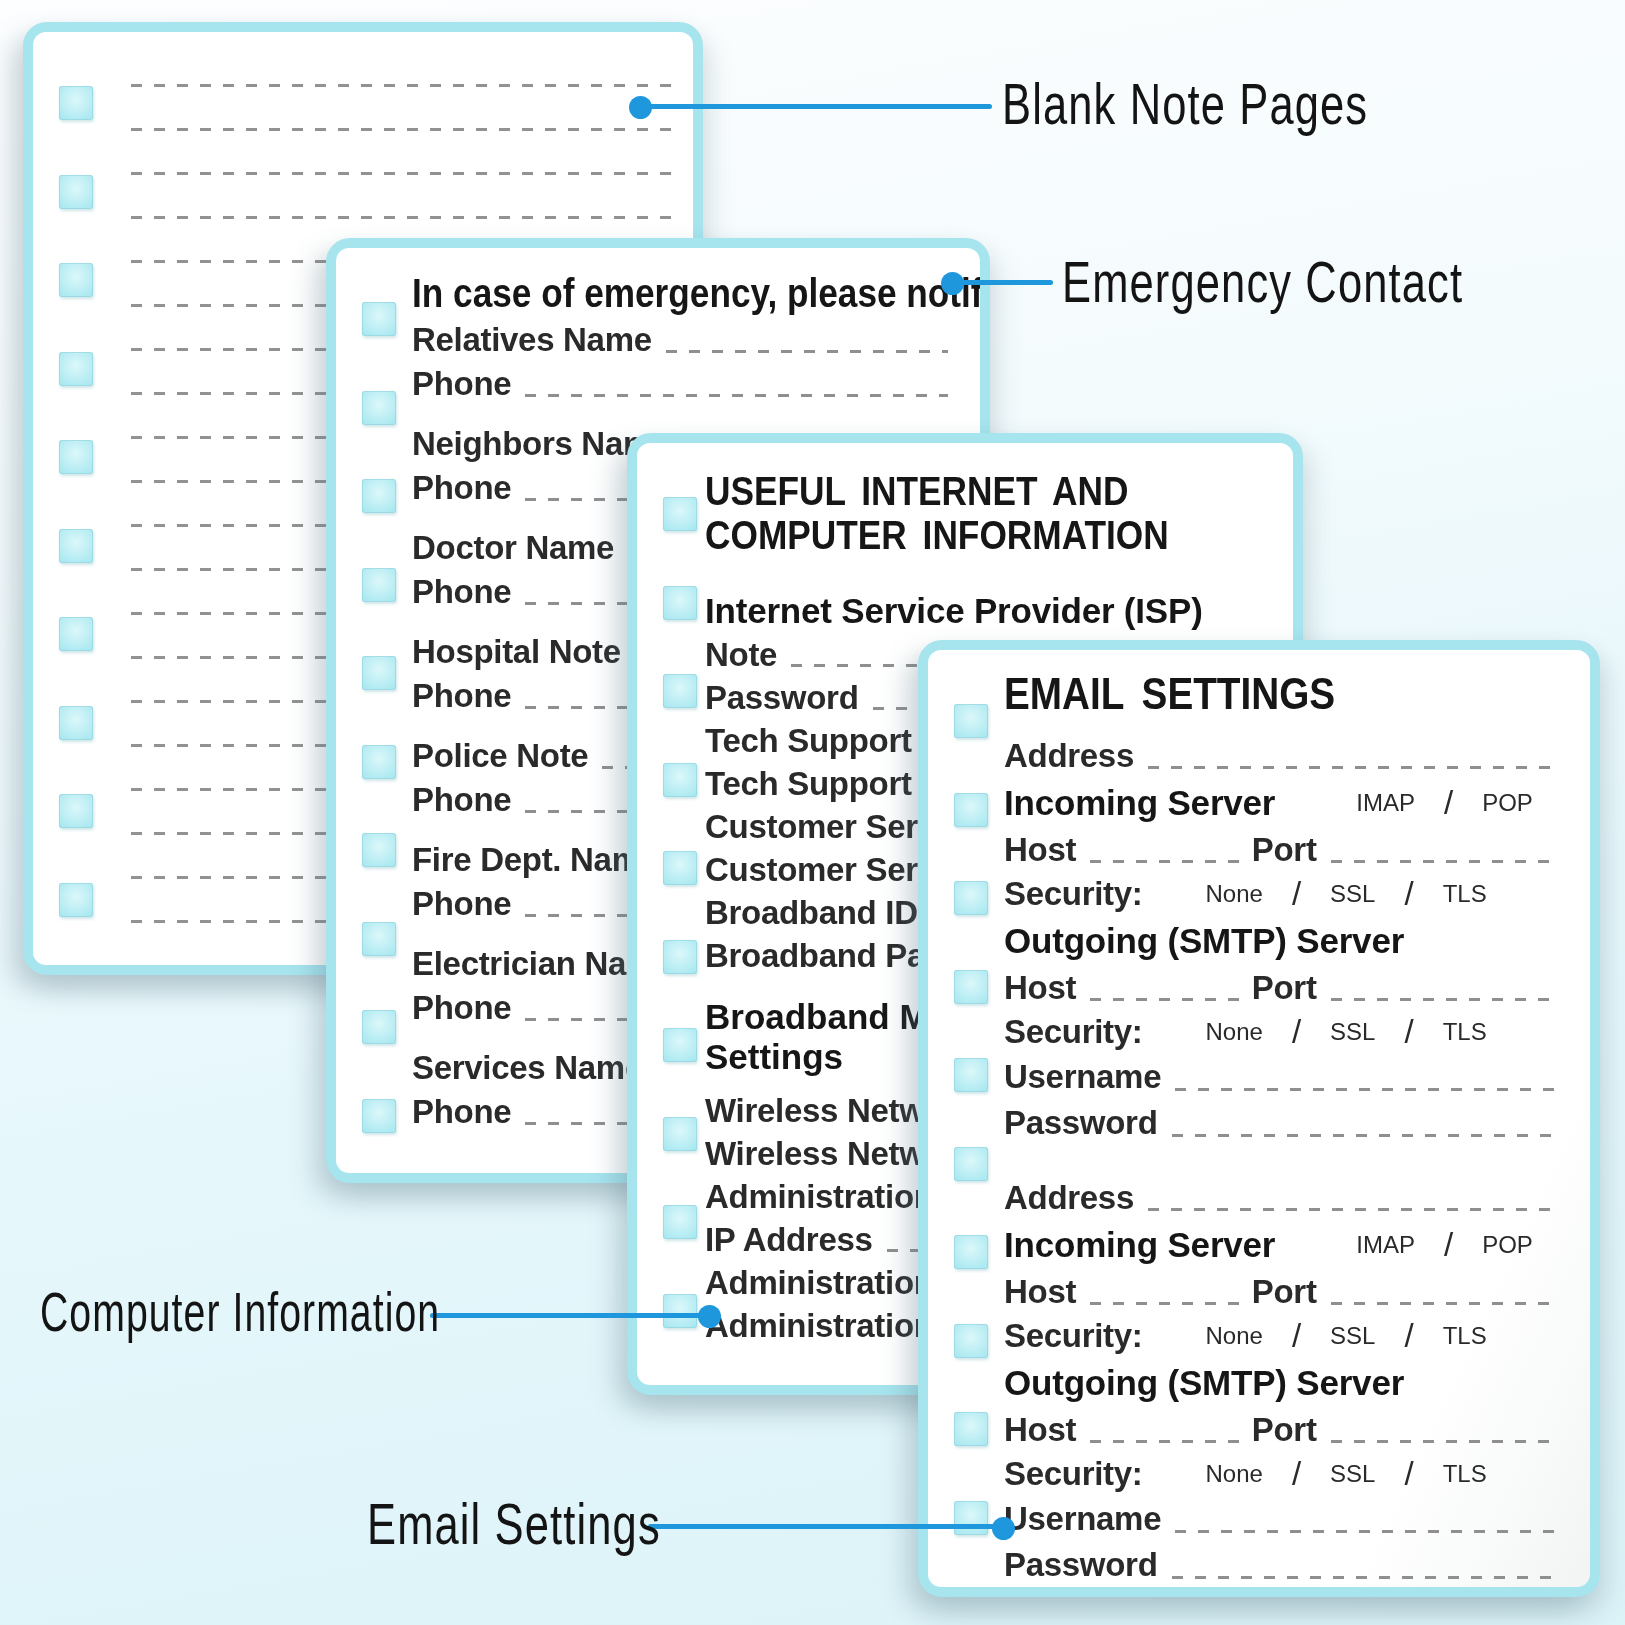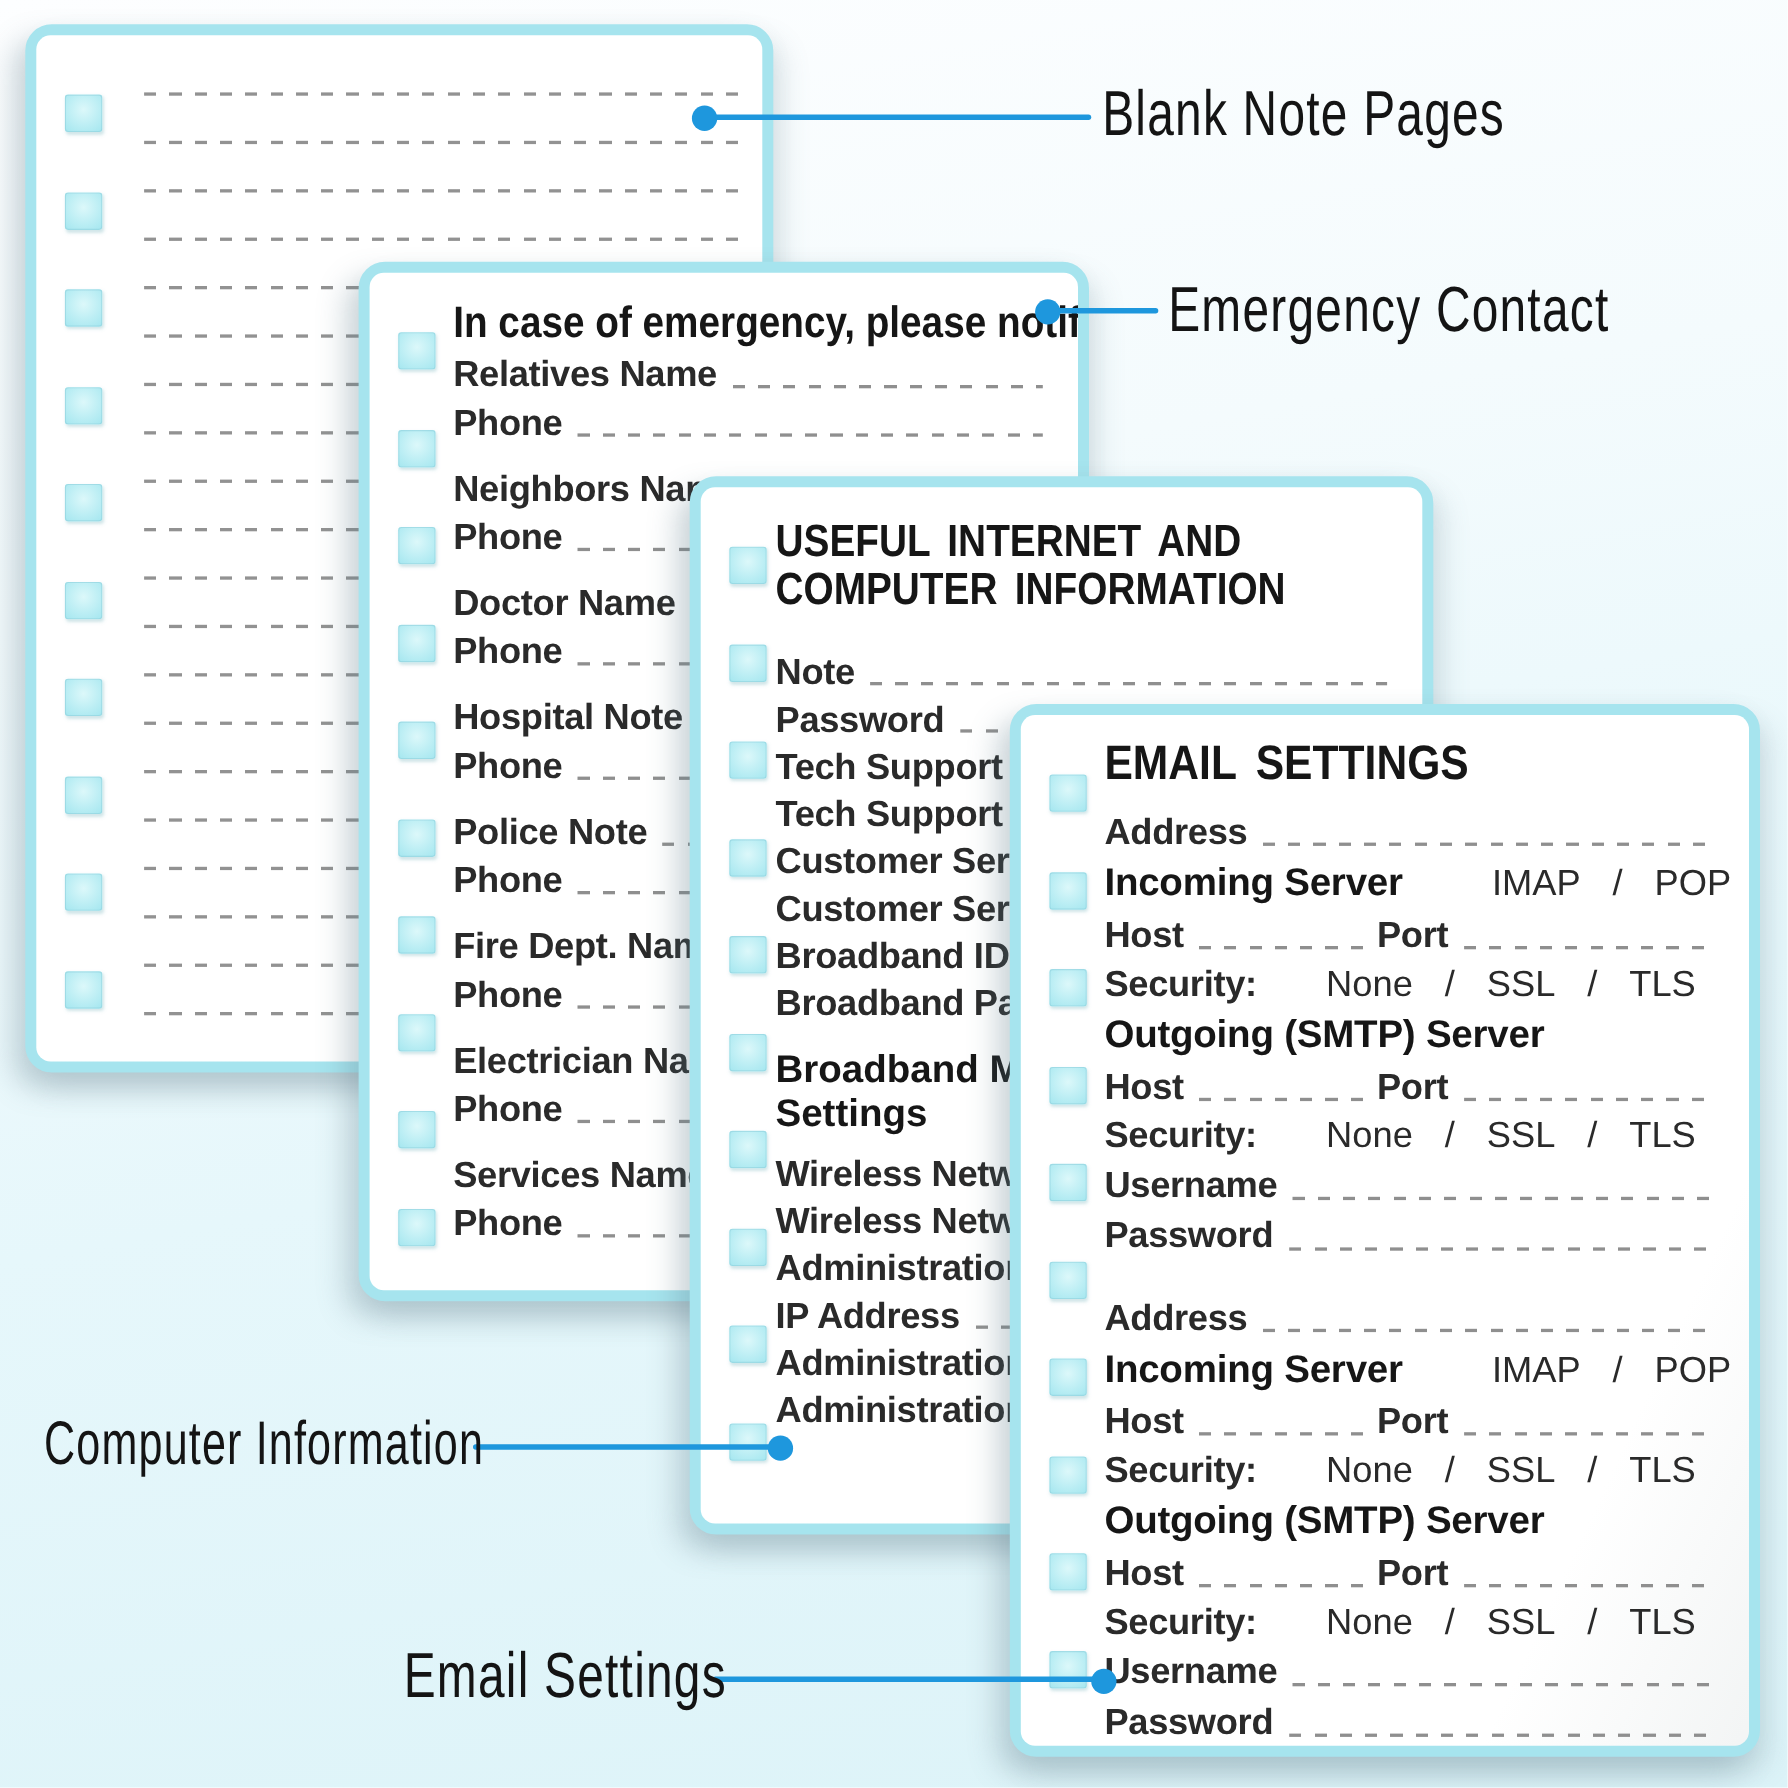--- a/index.html
+++ b/index.html
@@ -49,21 +49,21 @@
     padding-top:20px;height:48px;line-height:48px;font-weight:700;font-size:44px;color:#161616;
     word-spacing:8px;margin-bottom:16px;transform:scaleX(.88);transform-origin:left center;
   }
 
   .row{display:flex;align-items:center;overflow:visible;}
   .lbl{font-size:33px;letter-spacing:-.3px;color:#2a2a2a;font-weight:bold;}
   .blbl{font-size:35px;font-weight:700;color:#161616;letter-spacing:-.2px;}
   .leader{flex:1 1 auto;height:3px;align-self:flex-end;margin:0 4px 9px 14px;
     background:repeating-linear-gradient(90deg,#8f8f8f 0 11px,transparent 11px 23px);}
   .opts{display:flex;align-items:center;}
-  .opt{font-size:33px;color:#2a2a2a;margin:0 15px;}
+  .opt{font-size:24px;color:#2a2a2a;margin:0 15px;}
   .slash{font-size:33px;color:#2a2a2a;margin:0 14px;}
 
   .content-emergency .row{height:44px;}
   .content-computer .row{height:43px;}
   .content-computer .row-h2{height:44px;}
   .content-computer .row-h22{display:block;margin:20px 0 12px 0;height:auto;}
   .content-computer .row-h22 div{line-height:40px;font-size:35px;font-weight:700;color:#161616;}
   .content-email .row{height:44px;}
   .content-email .row-h2,.content-email .row-h2choice{height:50px;}
   .content-email .row-gap{height:30px;}
@@ -273,20 +273,23 @@
           <div class="square" style="top: 673.5px;"></div>
           <div class="square" style="top: 762px;"></div>
           <div class="square" style="top: 850.5px;"></div>
         </div>
       <div class="content content-computer">
         <div class="ptitle-big">
           <div>USEFUL INTERNET AND</div>
           <div>COMPUTER INFORMATION</div>
         </div>
         <div class="rows">
+            <div class="row row-h2">
+              <span class="blbl">Internet Service Provider (ISP)</span>
+            </div>
             <div class="row row-field">
               <span class="lbl">Note</span>
               <div class="leader"></div>
             </div>
             <div class="row row-field">
               <span class="lbl">Password</span>
               <div class="leader"></div>
             </div>
             <div class="row row-field">
               <span class="lbl">Tech Support Tel</span>

